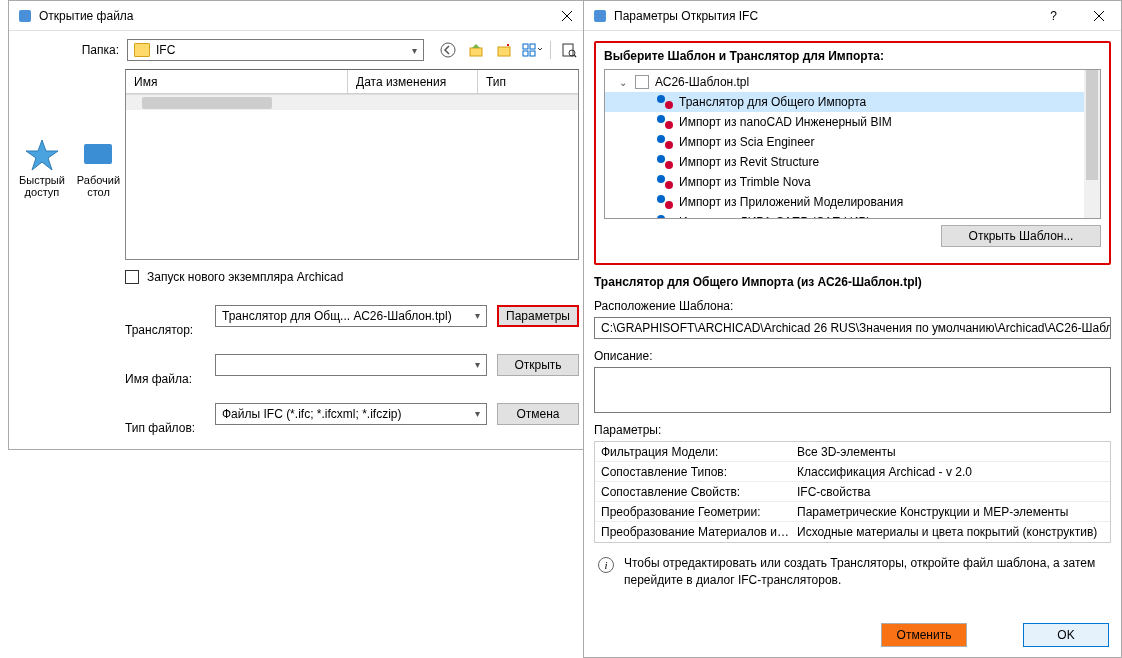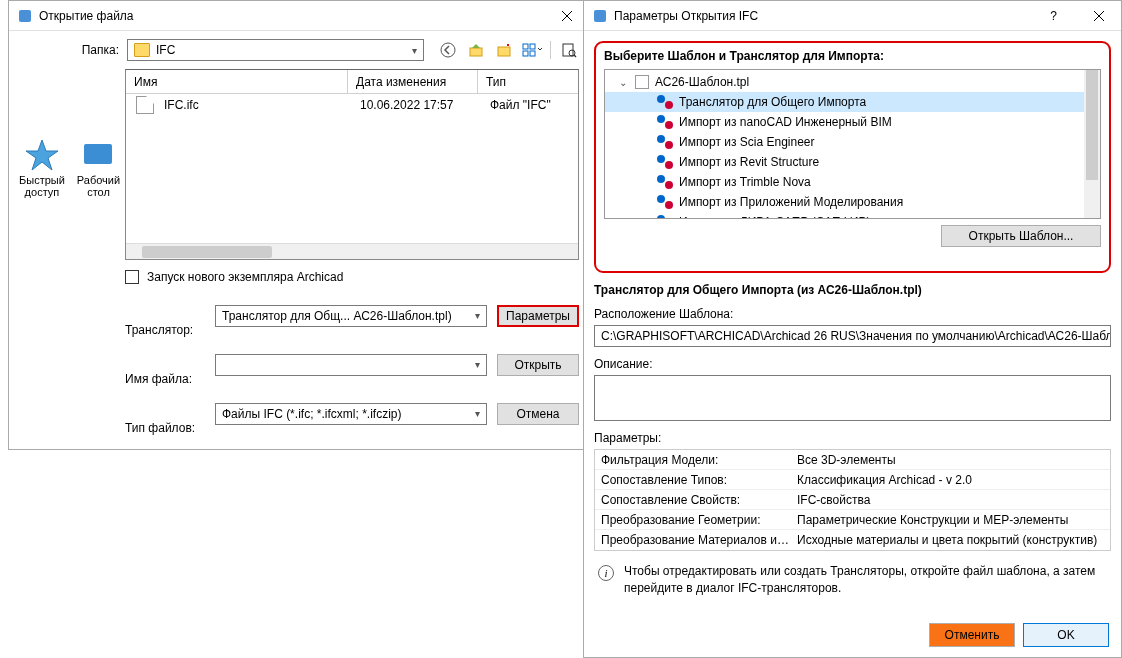--- a/index.html
+++ b/index.html
@@ -233,22 +233,22 @@
     }
     .ifc-body {
       padding: 10px;
       height: calc(100% - 30px);
       display: flex;
       flex-direction: column;
       position: relative;
     }
     .red-group {
       border: 2px solid #d00;
-      padding: 6px 8px 24px;
-      border-radius: 9px;
+      padding: 6px 8px 16px;
+      border-radius: 2px;
     }
     .section-title {
       font-weight: bold;
       margin-bottom: 6px;
     }
     .tree-box {
       border: 1px solid #999;
       height: 150px;
       background: #fff;
       display: flex;
@@ -385,20 +385,21 @@
       background: #f97316;
       display: flex;
       align-items: center;
       justify-content: center;
       cursor: pointer;
       font-size: 12px;
     }
     .dlg-btn.primary {
       border: 1px solid #0078d7;
       background: #e5f1fb;
+      margin-left: 48px;
     }
   </style>
 </head>
 <body>
 
 <div class="dialog" id="dialog-open">
   <div class="titlebar">
     <svg class="titlebar-icon" viewBox="0 0 16 16">
         <rect x="2" y="2" width="12" height="12" fill="#4a90d9" rx="2"></rect>
       </svg>
@@ -494,28 +495,20 @@
             </svg>
           <span>Сеть</span>
         </div>
       </div>
       <div class="file-list">
         <div class="file-header">
           <div class="file-header-col" style="width:222px">Имя</div>
           <div class="file-header-col" style="width:130px">Дата изменения</div>
           <div class="file-header-col" style="flex:1;border-right:none">Тип</div>
         </div>
-        <div class="file-rows">
-          <div class="file-row">
-            <div class="file-icon-cell"></div>
-            <div class="file-cell" style="width:196px">IFC.ifc</div>
-            <div class="file-cell" style="width:130px">10.06.2022 17:57</div>
-            <div class="file-cell" style="flex:1">Файл "IFC"</div>
-          </div>
-        </div>
         <div class="hscroll">
           <div class="hscroll-thumb"></div>
         </div>
       </div>
     </div>
     <div class="bottom-controls">
       <div class="checkbox-row">
         <div class="checkbox"></div>
         <span>Запуск нового экземпляра Archicad</span>
       </div>

